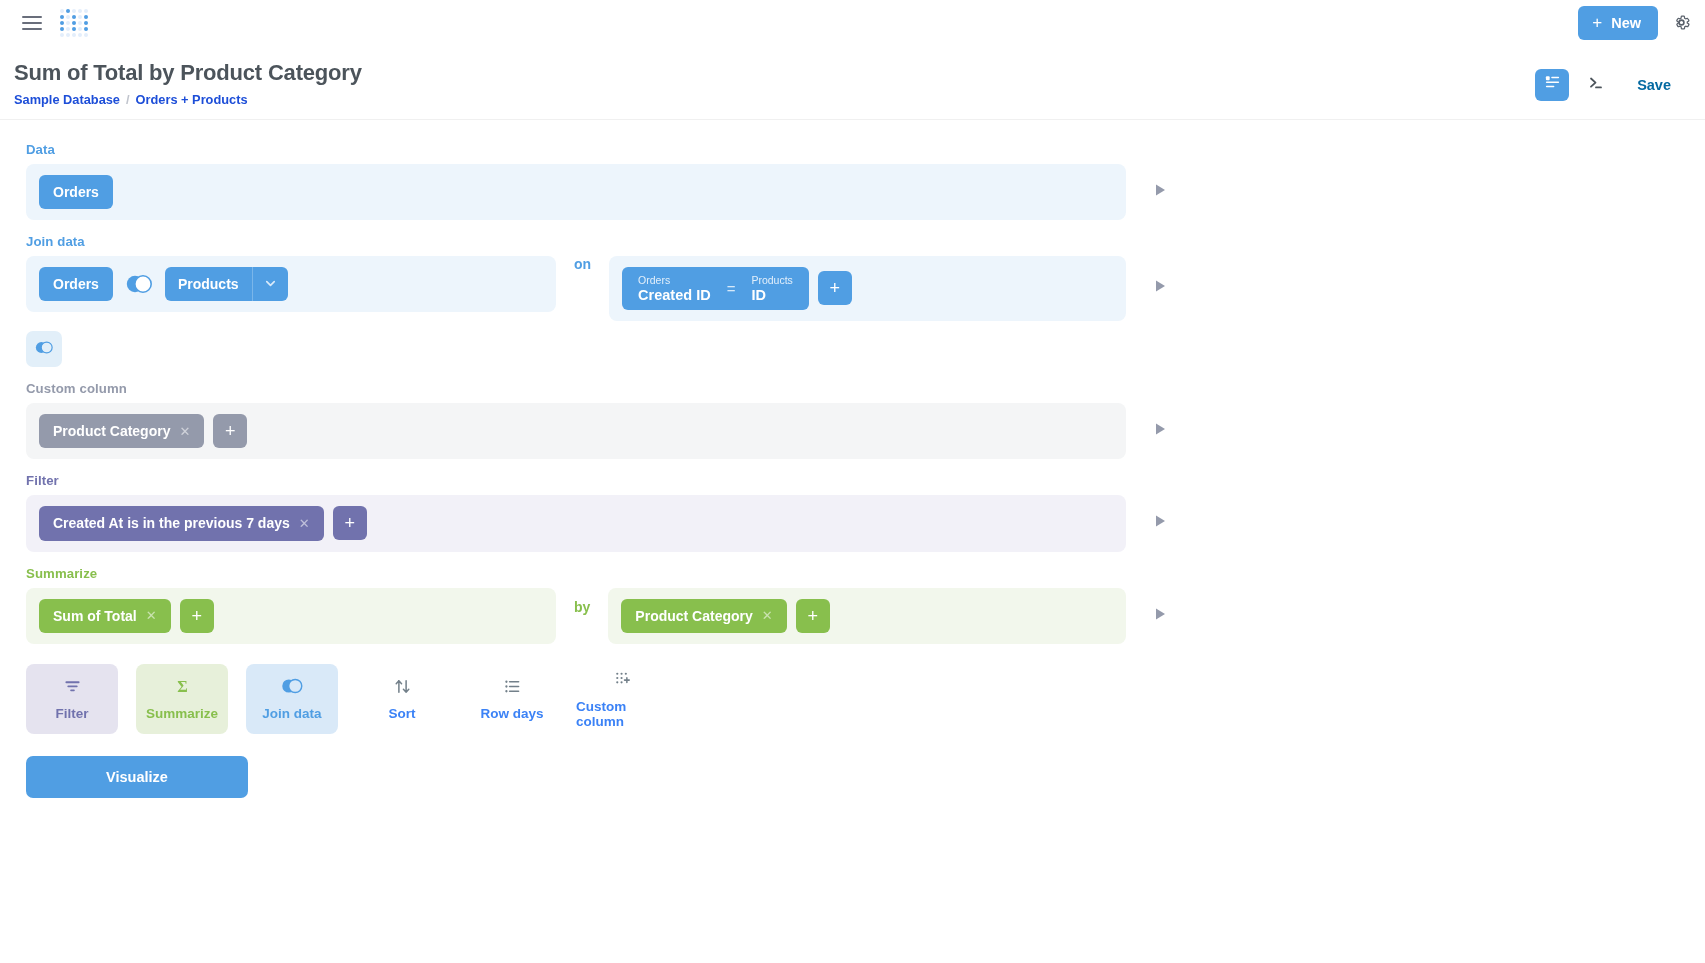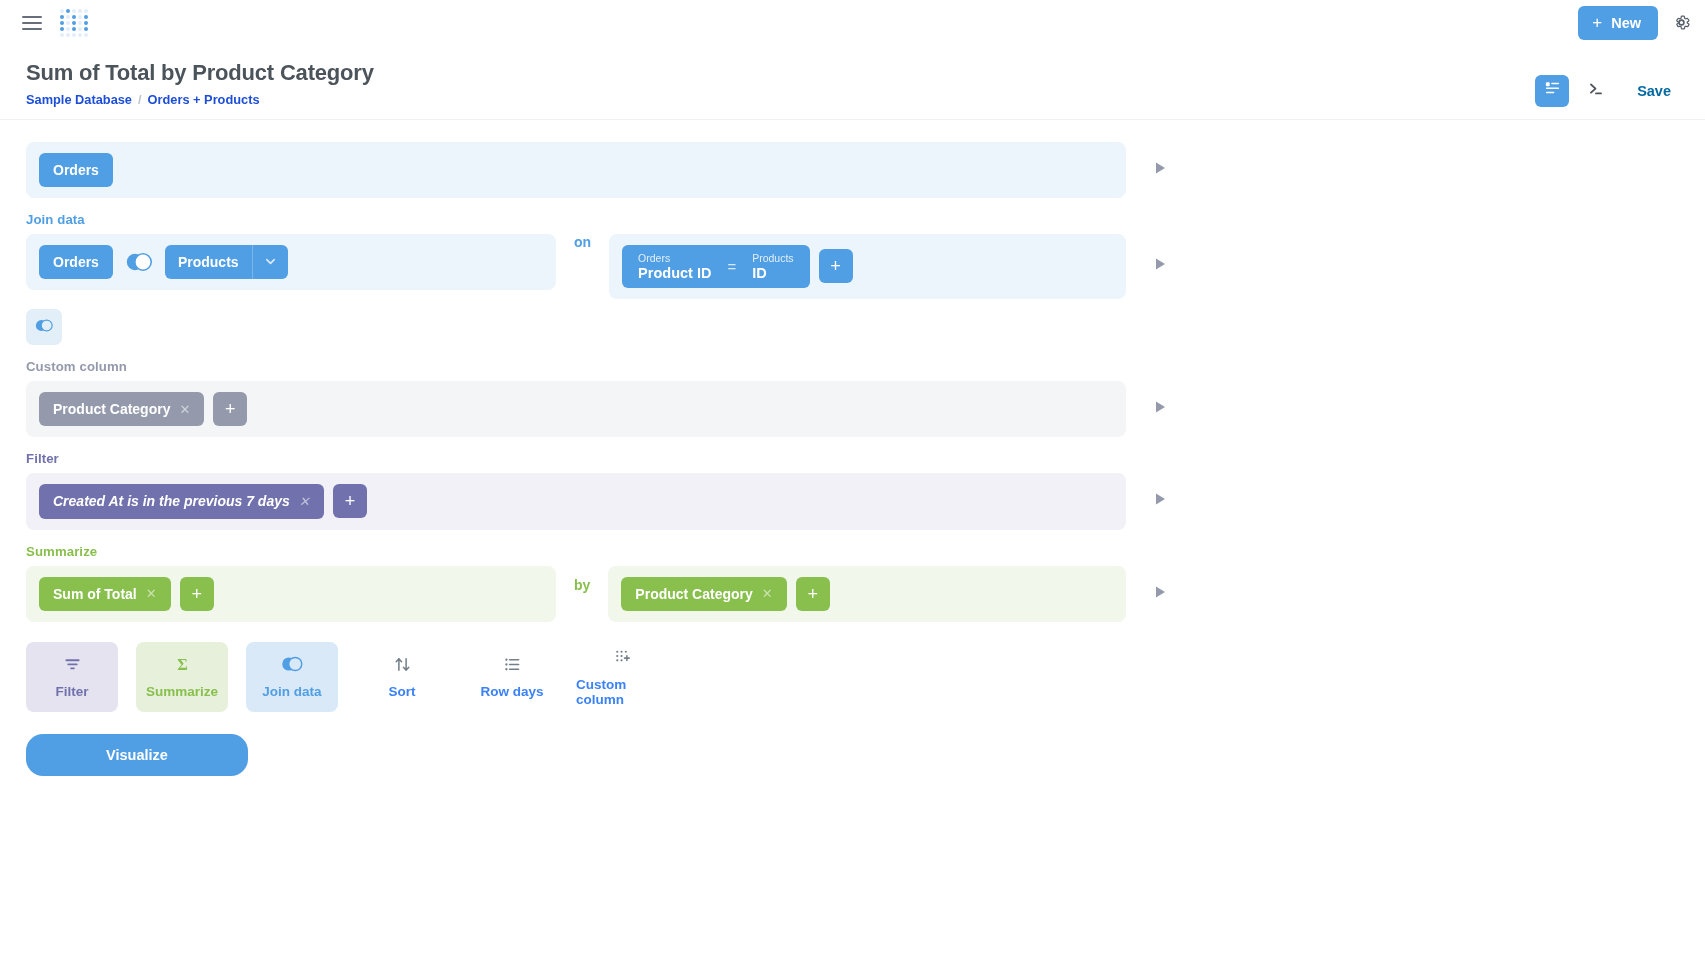--- a/index.html
+++ b/index.html
@@ -77,23 +77,23 @@
     font-weight: 700;
     cursor: pointer;
     border: none;
     font-family: inherit;
   }
   .btn-new .plus { font-size: 17px; line-height: 1; font-weight: 400; }
   .gear { cursor: pointer; display: flex; align-items: center; }
 
   
   .header {
-    padding: 14px 20px 12px 26px;
-    display: flex;
-    align-items: flex-end;
+    padding: 14px 20px 12px 14px;
+    display: flex;
+    align-items: center;
     border-bottom: 1px solid #f0f0f0;
   }
   .title {
     font-size: 22px;
     font-weight: 700;
     color: #4c545b;
     letter-spacing: -.2px;
     line-height: 1.25;
   }
   .crumbs {
@@ -155,21 +155,21 @@
   .panel {
     border-radius: 8px;
     padding: 11px 13px;
     display: flex;
     align-items: center;
     min-height: 56px;
   }
   .panel.grow { flex: 1 1 auto; }
   .p-blue { background: #edf5fc; }
   .p-grey { background: #f4f5f6; }
-  .p-purple { background: #f2f1f8; font-style: italic; }
+  .p-purple { background: #f2f1f8; }
 
   .chip {
     border-radius: 6px;
     color: #fff;
     font-size: 14px;
     font-weight: 700;
     padding: 9px 14px;
     display: inline-flex;
     align-items: center;
     gap: 9px;
@@ -327,21 +327,21 @@
   .t-summarize { background: #e7f0da; color: #88bf4d; }
   .t-join { background: #d9e9f8; color: #509ee3; }
   .t-plain { background: transparent; color: #3b82f6; }
   .tile .ico { display: flex; align-items: center; justify-content: center; height: 20px; }
 
   .btn-visualize {
     margin-top: 22px;
     background: #509ee3;
     color: #fff;
     border: none;
-    border-radius: 17px;
+    border-radius: 7px;
     height: 42px;
     width: 222px;
     font-size: 14.5px;
     font-weight: 700;
     cursor: pointer;
     font-family: inherit;
   }
 </style>
 </head>
 <body>
@@ -430,20 +430,21 @@
       </span>
     </div>
     <button class="btn-save">Save</button>
   </div>
 </div>
 
 <div class="notebook">
 
   
   <div class="step">
+    <div class="step-label lbl-data">Data</div>
     <div class="step-row">
       <div class="step-body">
         <div class="panel p-blue grow">
           <span class="chip c-blue">Orders</span>
         </div>
       </div>
       <div class="expander">
         <span>
           <svg width="12" height="14" viewBox="0 0 12 14">
               <polygon points="2,1.5 11,7 2,12.5" fill="#949aab"></polygon>
@@ -477,21 +478,21 @@
             </span>
           </span>
         </div>
 
         <span class="on-word">on</span>
 
         <div class="join-right">
           <span class="cond">
             <span class="col">
               <span class="tbl">Orders</span>
-              <span class="fld">Product ID</span>
+              <span class="fld">Created ID</span>
             </span>
             <span class="eq">=</span>
             <span class="col">
               <span class="tbl">Products</span>
               <span class="fld">ID</span>
             </span>
           </span>
           <span class="addbtn c-blue">+</span>
         </div>
 

